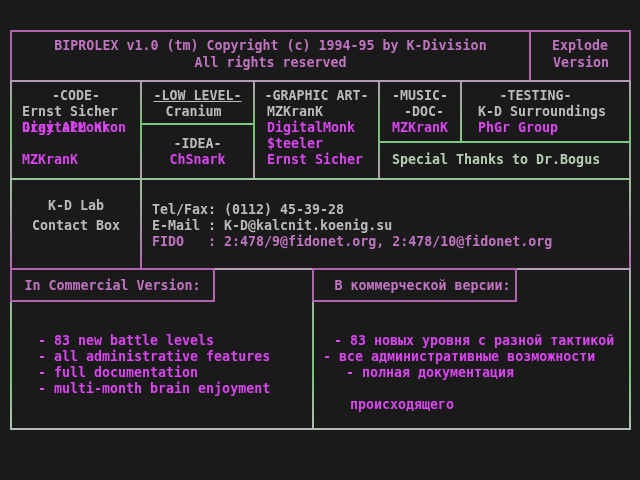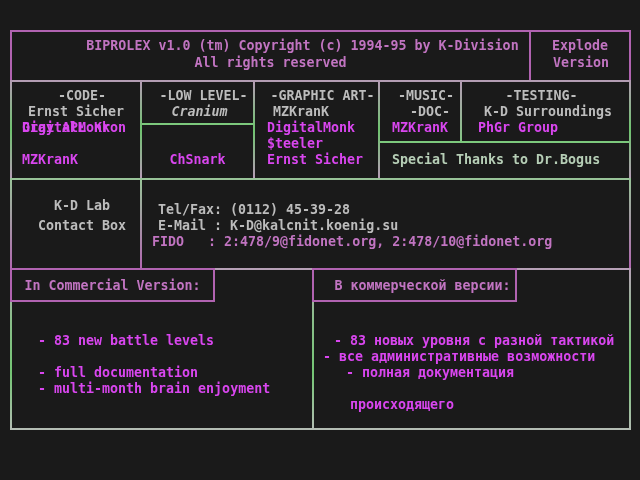--- a/index.html
+++ b/index.html
@@ -15,21 +15,21 @@
   .vgrad{background:linear-gradient(180deg,#b49cb4,#6fc46f 50%,#b89cb8);}
   .vgrad-short{background:linear-gradient(180deg,#b49cb4,#84c684);}
   .vgrad-contact{background:linear-gradient(180deg,#98c498,#b266b2);}
   .hline-green{background:#7cc87c;}
   .t{
     position:absolute;white-space:pre;line-height:16px;height:16px;
     font-weight:bold;font-size:13.3px;letter-spacing:0;
   }
   .center{text-align:center;}
   .pink{color:#c174c1;}
-  .gray{color:#bcbcbc;padding-left:6px;}
+  .gray{color:#bcbcbc;}
   .green{color:#d946ef;}
   .palegreen{color:#b6ceb6;}
 </style>
 </head>
 <body>
 
 <div class="stage">
 
   <div class="box" style="left:10px;top:30px;width:521px;height:52px;"></div>
   <div class="box" style="left:529px;top:30px;width:102px;height:52px;"></div>
@@ -41,33 +41,34 @@
   <div class="box" style="left:312px;top:268px;width:205px;height:34px;"></div>
 
   <div class="line vgrad" style="left:140px;top:82px;width:2px;height:96px;"></div>
   <div class="line vgrad" style="left:253px;top:82px;width:2px;height:96px;"></div>
   <div class="line vgrad" style="left:378px;top:82px;width:2px;height:96px;"></div>
   <div class="line vgrad-short" style="left:460px;top:82px;width:2px;height:59px;"></div>
   <div class="line hline-green" style="left:142px;top:123px;width:111px;height:2px;"></div>
   <div class="line hline-green" style="left:380px;top:141px;width:249px;height:2px;"></div>
   <div class="line vgrad-contact" style="left:140px;top:180px;width:2px;height:88px;"></div>
 
-  <div class="t pink center" style="left:12px;top:38px;width:517px;margin-left:32px;">BIPROLEX v1.0 (tm) Copyright (c) 1994-95 by K-Division</div>
+  <div class="t pink center" style="left:12px;top:38px;width:517px;">BIPROLEX v1.0 (tm) Copyright (c) 1994-95 by K-Division</div>
   <div class="t pink center" style="left:12px;top:55px;width:517px;">All rights reserved</div>
   <div class="t pink center" style="left:531px;top:38px;width:98px;">Explode</div>
   <div class="t pink center" style="left:531px;top:55px;width:100px;">Version</div>
 
   <div class="t gray center" style="left:12px;top:88px;width:128px;">-CODE-</div>
   <div class="t gray" style="left:22px;top:104px;">Ernst Sicher</div>
   <div class="t green" style="left:22px;top:120px;">DigitalMonk</div>
   <div class="t green" style="left:22px;top:120px;text-align:right;">Gray APL Kron</div>
   <div class="t green" style="left:22px;top:152px;">MZKranK</div>
 
-  <div class="t gray center" style="left:142px;top:88px;width:111px;">-LOW LEVEL-</div>
-  <div class="t gray center" style="left:142px;top:104px;width:103px;font-style:italic;">Cranium</div>
+  <div class="t gray center" style="left:142px;top:88px;width:111px;text-decoration:underline;">-LOW LEVEL-</div>
+  <div class="t gray center" style="left:142px;top:104px;width:103px;">Cranium</div>
+  <div class="t gray center" style="left:142px;top:136px;width:111px;">-IDEA-</div>
   <div class="t green center" style="left:142px;top:152px;width:111px;">ChSnark</div>
 
   <div class="t gray center" style="left:255px;top:88px;width:123px;">-GRAPHIC ART-</div>
   <div class="t gray" style="left:267px;top:104px;">MZKranK</div>
   <div class="t green" style="left:267px;top:120px;">DigitalMonk</div>
   <div class="t green" style="left:267px;top:136px;">$teeler</div>
   <div class="t green" style="left:267px;top:152px;">Ernst Sicher</div>
 
   <div class="t gray center" style="left:380px;top:88px;width:80px;">-MUSIC-</div>
   <div class="t gray center" style="left:380px;top:104px;width:88px;">-DOC-</div>
@@ -80,20 +81,21 @@
   <div class="t palegreen" style="left:392px;top:152px;">Special Thanks to Dr.Bogus</div>
 
   <div class="t gray center" style="left:12px;top:198px;width:128px;">K-D Lab</div>
   <div class="t gray center" style="left:12px;top:218px;width:128px;">Contact Box</div>
   <div class="t gray" style="left:152px;top:202px;">Tel/Fax: (0112) 45-39-28</div>
   <div class="t gray" style="left:152px;top:218px;">E-Mail : K-D@kalcnit.koenig.su</div>
   <div class="t pink" style="left:152px;top:234px;">FIDO   : 2:478/9@fidonet.org, 2:478/10@fidonet.org</div>
 
   <div class="t pink center" style="left:12px;top:278px;width:201px;">In Commercial Version:</div>
   <div class="t green" style="left:38px;top:333px;">- 83 new battle levels</div>
+  <div class="t green" style="left:38px;top:349px;">- all administrative features</div>
   <div class="t green" style="left:38px;top:365px;">- full documentation</div>
   <div class="t green" style="left:38px;top:381px;">- multi-month brain enjoyment</div>
 
   <div class="t pink center" style="left:314px;top:278px;width:201px;padding-left:8px;">В коммерческой версии:</div>
   <div class="t green" style="left:334px;top:333px;">- 83 новых уровня с разной тактикой</div>
   <div class="t green" style="left:323px;top:349px;">- все административные возможности</div>
   <div class="t green" style="left:334px;top:365px;margin-left:12px;">- полная документация</div>
   <div class="t green" style="left:334px;top:397px;">  происходящего</div>
 
 </div>

